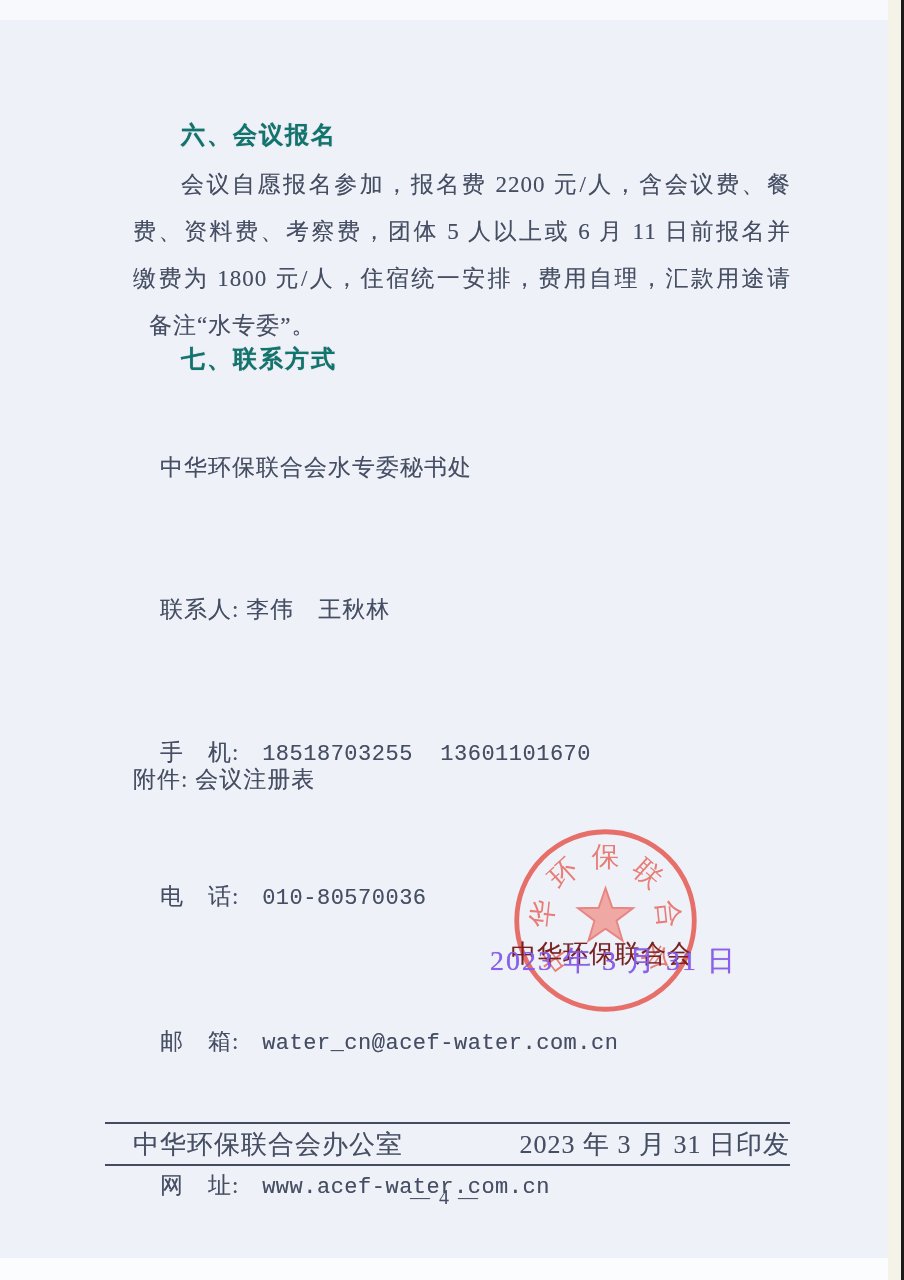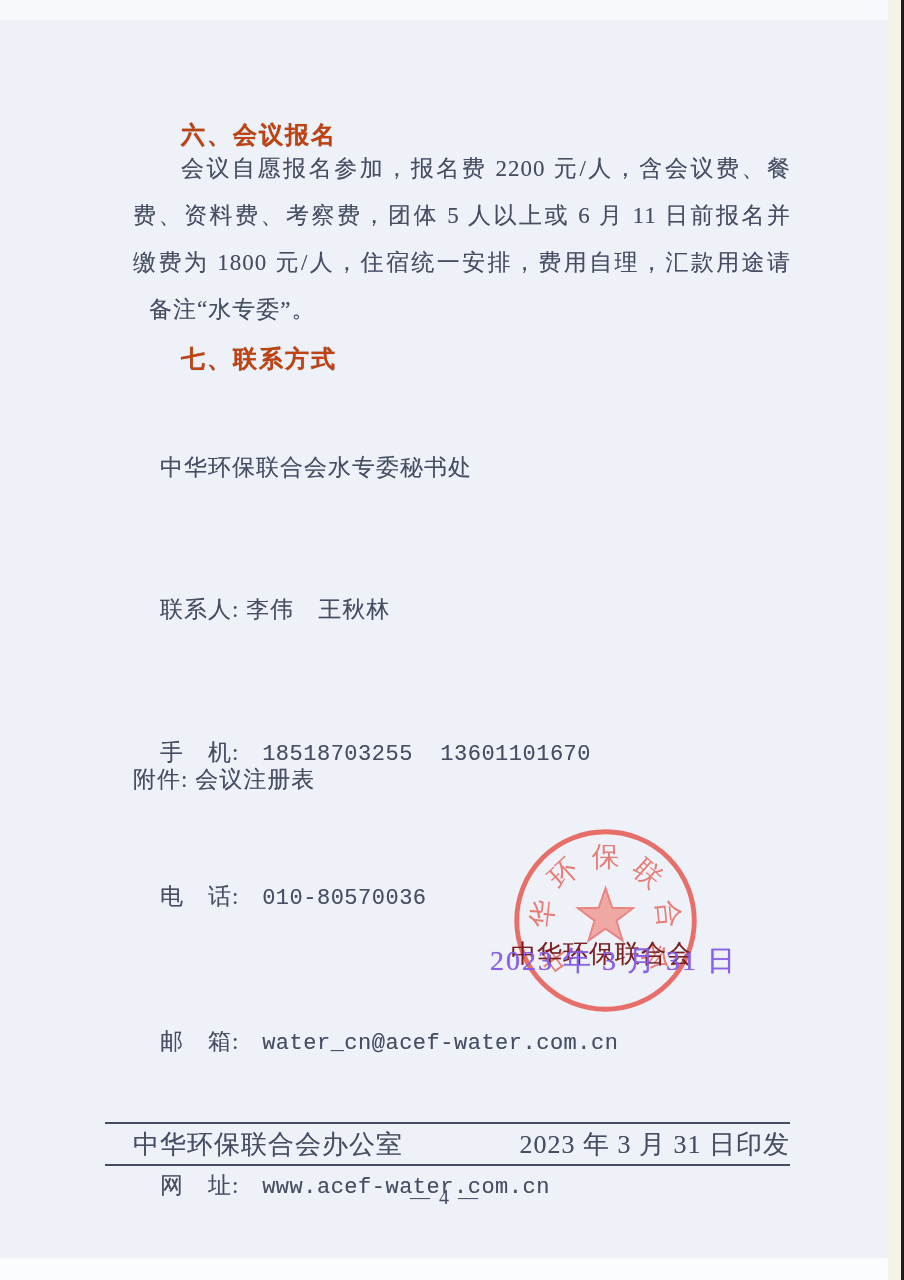--- a/index.html
+++ b/index.html
@@ -13,28 +13,28 @@
   
   .strip-top{position:absolute;left:0;top:0;width:904px;height:20px;background:#f8f9fc;}
   .strip-bottom{position:absolute;left:0;top:1258px;width:904px;height:22px;background:#fbfcfe;}
   .edge-cream{position:absolute;top:0;left:888px;width:13px;height:1280px;background:#f5f2e8;}
   .edge-black{position:absolute;top:0;left:901px;width:3px;height:1280px;background:#1c1c1c;}
 
   .txt{letter-spacing:1px;text-shadow:0 0 .6px rgba(70,80,100,.45);}
 
   .h-sec{
     position:absolute;left:181px;font-size:24px;line-height:1;
-    font-weight:bold;color:#c2410c;letter-spacing:2px;
+    font-weight:bold;color:#0f766e;letter-spacing:2px;
     text-shadow:0 0 .8px rgba(58,66,84,.6);
   }
   #h-sec-6{top:123px;}
   #h-sec-7{top:347px;}
 
   .para{
-    position:absolute;left:133px;top:145px;width:658px;
+    position:absolute;left:133px;top:161px;width:658px;
     font-size:23px;line-height:47px;
   }
   .para .pline{
     text-align:justify;text-align-last:justify;text-justify:inter-character;
     white-space:pre-wrap;
   }
   .para .pline.first{text-indent:48px;}
   .para .pline.last{text-align:left;text-align-last:left;margin-left:16px;}
 
   .contact{

